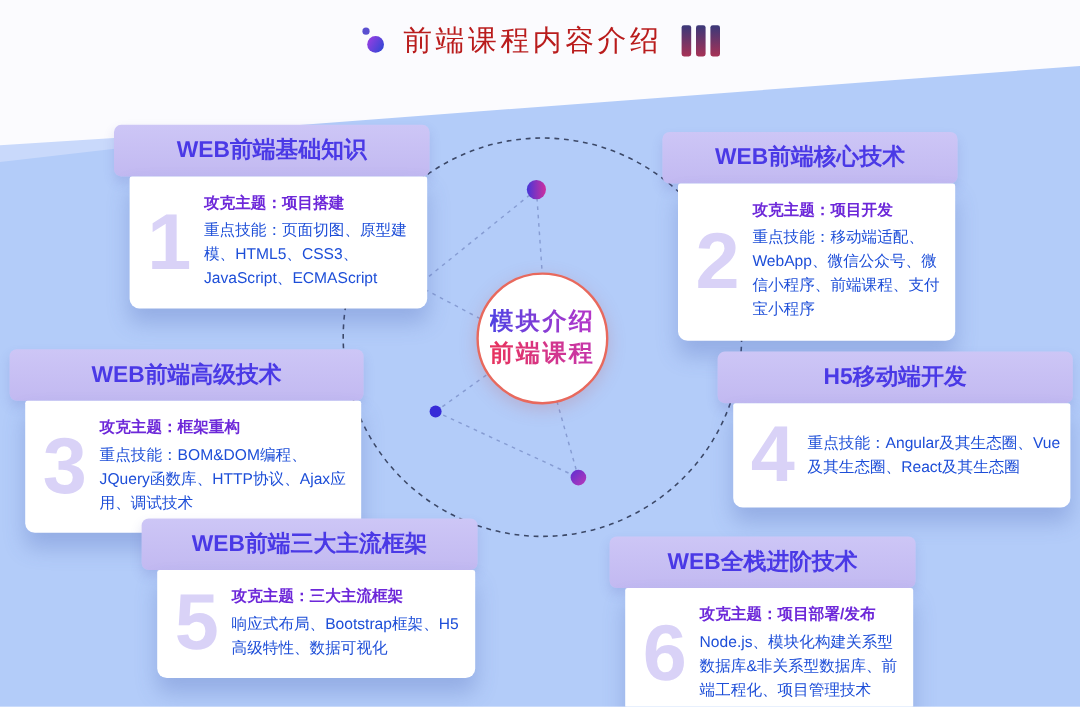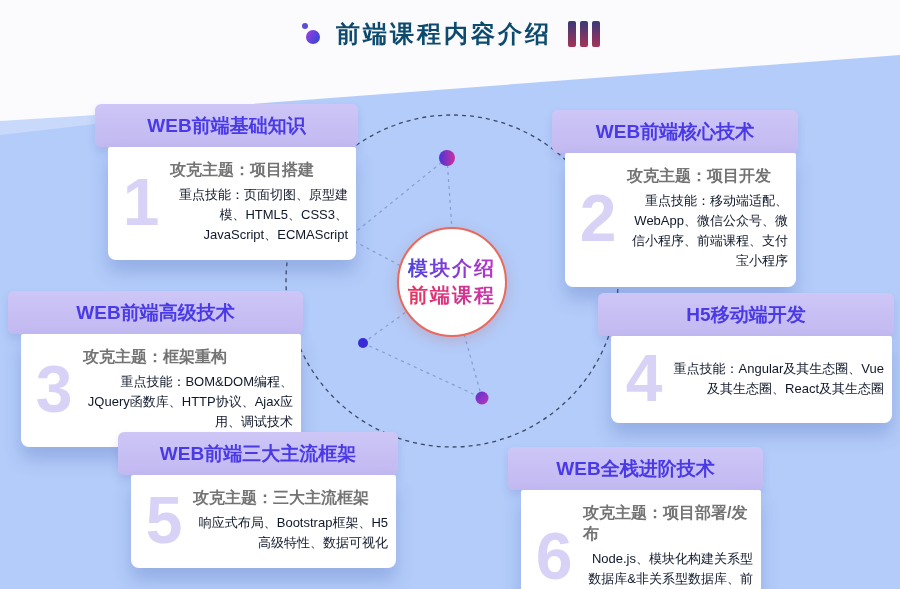--- a/index.html
+++ b/index.html
@@ -15,21 +15,21 @@
     background: #c9d9fb; clip-path: polygon(0 121px, 270px 104px, 0 135px); }
 
   
   .title-row { position: absolute; left: 0; top: 14px; width: 900px; height: 40px;
     display: flex; align-items: center; justify-content: center; }
   .title-dots { position: relative; width: 22px; height: 24px; margin-right: 14px; }
   .title-dots .dot-sm { position: absolute; left: 2px; top: 1px; width: 6px; height: 6px;
     border-radius: 50%; background: #5a4fd0; }
   .title-dots .dot-lg { position: absolute; left: 6px; top: 8px; width: 14px; height: 14px;
     border-radius: 50%; background: linear-gradient(120deg, #8a3fe0 20%, #3946d6 85%); }
-  .title-text { font-size: 24px; font-weight: 700; color: #0c4a6e; letter-spacing: 3px; }
+  .title-text { font-size: 24px; font-weight: 400; color: #b91c1c; letter-spacing: 3px; }
   .title-bars { display: flex; gap: 4px; margin-left: 16px; }
   .title-bars i { display: block; width: 8px; height: 26px; border-radius: 2px;
     background: linear-gradient(180deg, #3e3878 5%, #a23257 95%); }
 
   
   .net { position: absolute; left: 0; top: 0; z-index: 1; }
 
   
   .hub { position: absolute; left: 397px; top: 227px; width: 110px; height: 110px;
     border-radius: 50%; background: #ffffff; border: 2px solid #e8695d; z-index: 3;
@@ -49,22 +49,22 @@
     font-size: 19px; font-weight: 700; color: #4a39e6;
     background: linear-gradient(180deg, #cdc6f6, #c2b9f1);
     box-shadow: 0 5px 9px rgba(90, 95, 185, 0.18); }
   .card-body { margin: 0 2px 0 13px; background: #ffffff;
     border-radius: 2px 2px 8px 8px; display: flex; align-items: center;
     padding: 13px 8px 15px 4px;
     box-shadow: 0 12px 18px rgba(70, 95, 175, 0.28); }
   .card-num { flex: 0 0 58px; font-size: 66px; font-weight: 700; color: #d9d2f7;
     line-height: 0.9; text-align: center; }
   .card-text { flex: 1 1 auto; }
-  .card-theme { font-size: 16px; font-weight: 700; color: #737373; margin-bottom: 4px; }
-  .card-skills { font-size: 13px; color: #0f172a; line-height: 1.55; text-align: right; }
+  .card-theme { font-size: 13px; font-weight: 700; color: #6d28d9; margin-bottom: 4px; }
+  .card-skills { font-size: 13px; color: #1d4ed8; line-height: 1.55; }
 </style>
 </head>
 <body>
 
 <div class="stage">
 
   <div class="bg-white-top"></div>
   <div class="bg-wedge"></div>
 
   <svg class="net" width="900" height="589">

